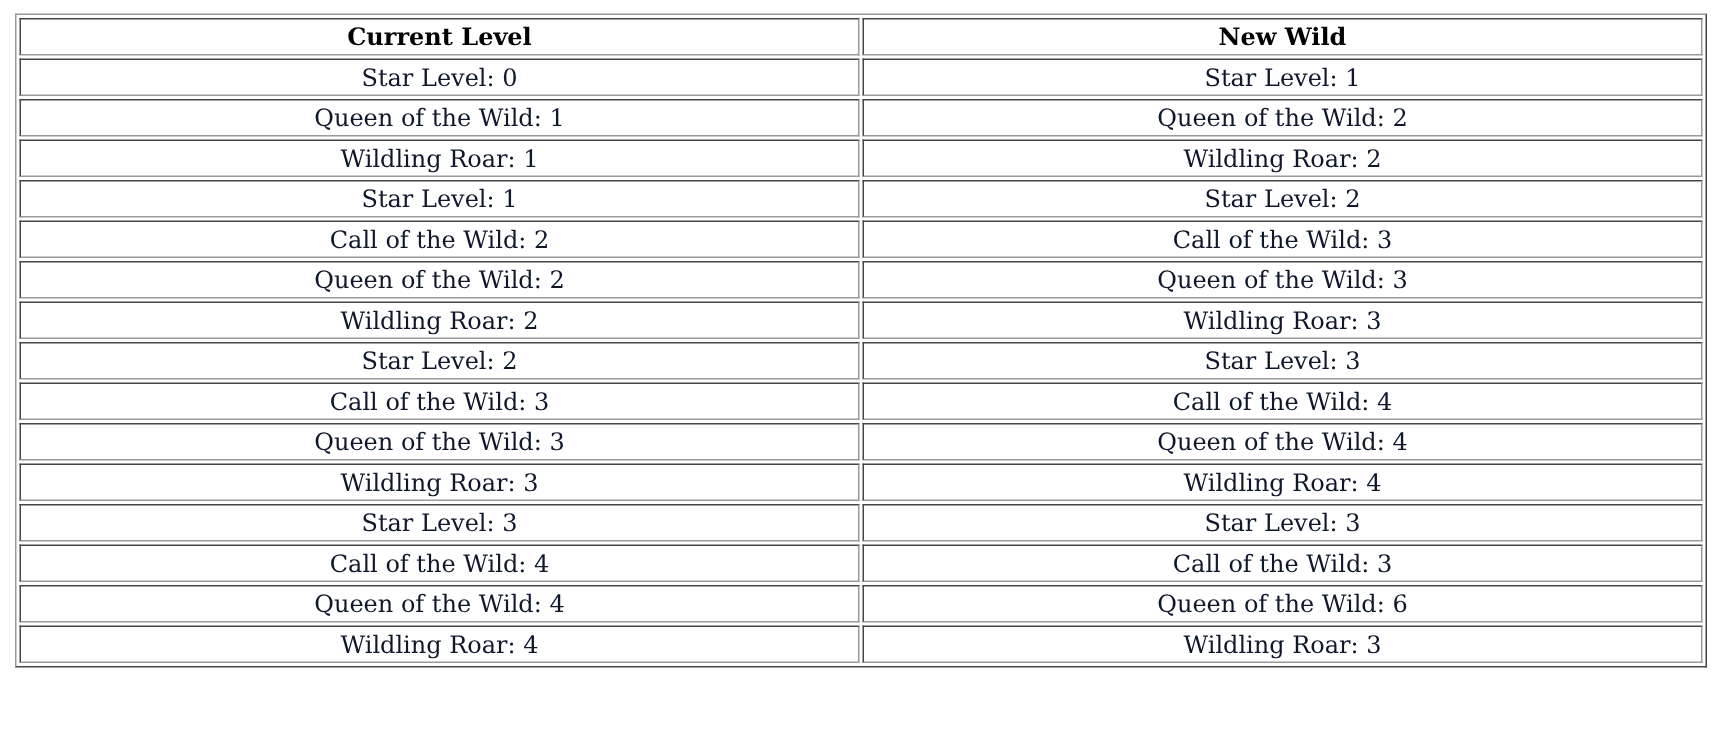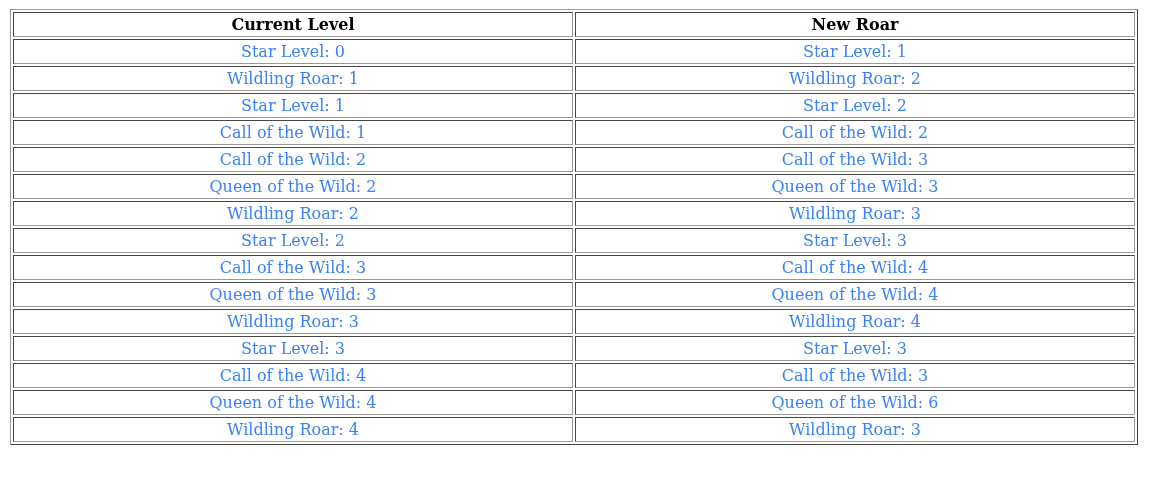--- a/index.html
+++ b/index.html
@@ -25,56 +25,56 @@
     background: #ffffff;
   }
   table.level-table th,
   table.level-table td {
     border: 1px inset #9a9a9a;
     text-align: center;
     vertical-align: middle;
     font-size: 16px;
     line-height: 23px;
     padding: 0 2px;
-    color: #3b82f6;
+    color: #0f172a;
     overflow: hidden;
     white-space: nowrap;
   }
   table.level-table th {
     font-weight: bold;
     color: #000000;
   }
 </style>
 </head>
 <body>
 
 <div class="page">
   <table class="level-table">
     <thead>
       <tr>
         <th>Current Level</th>
-        <th>New Roar</th>
+        <th>New Wild</th>
       </tr>
     </thead>
     <tbody>
         <tr>
           <td>Star Level: 0</td>
           <td>Star Level: 1</td>
         </tr>
         <tr>
+          <td>Queen of the Wild: 1</td>
+          <td>Queen of the Wild: 2</td>
+        </tr>
+        <tr>
           <td>Wildling Roar: 1</td>
           <td>Wildling Roar: 2</td>
         </tr>
         <tr>
           <td>Star Level: 1</td>
           <td>Star Level: 2</td>
-        </tr>
-        <tr>
-          <td>Call of the Wild: 1</td>
-          <td>Call of the Wild: 2</td>
         </tr>
         <tr>
           <td>Call of the Wild: 2</td>
           <td>Call of the Wild: 3</td>
         </tr>
         <tr>
           <td>Queen of the Wild: 2</td>
           <td>Queen of the Wild: 3</td>
         </tr>
         <tr>

